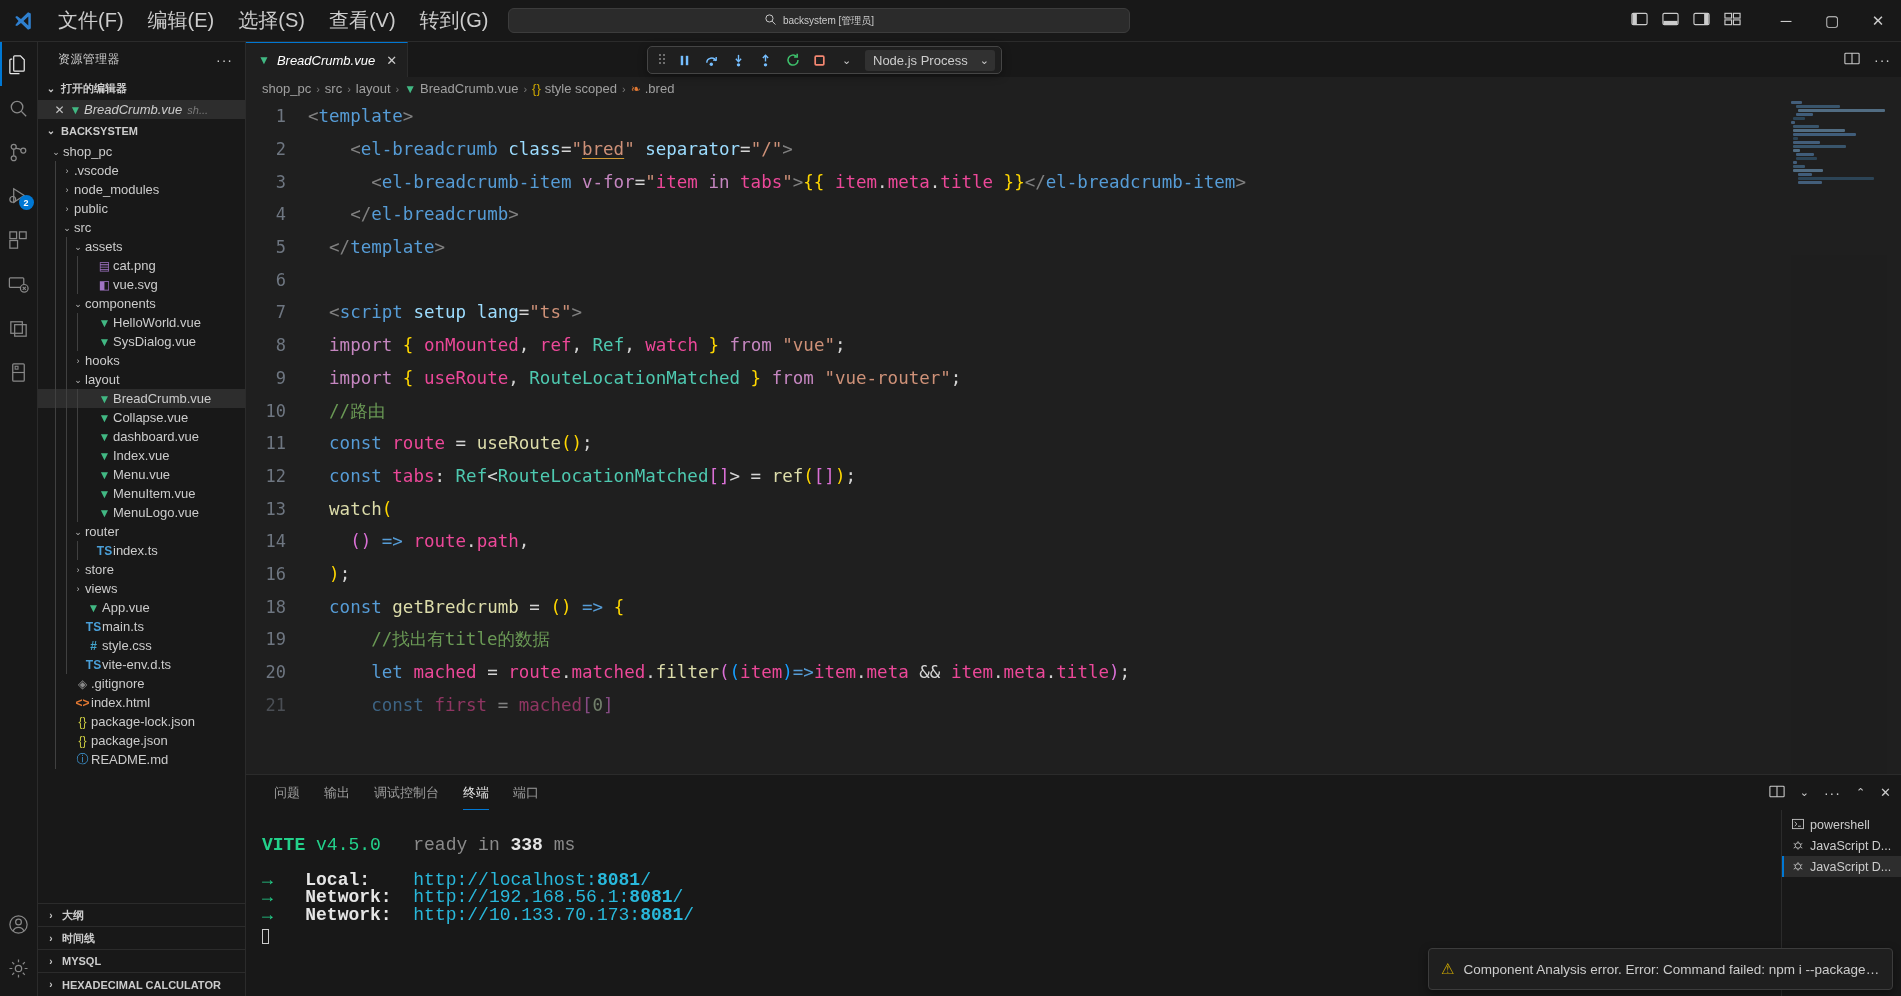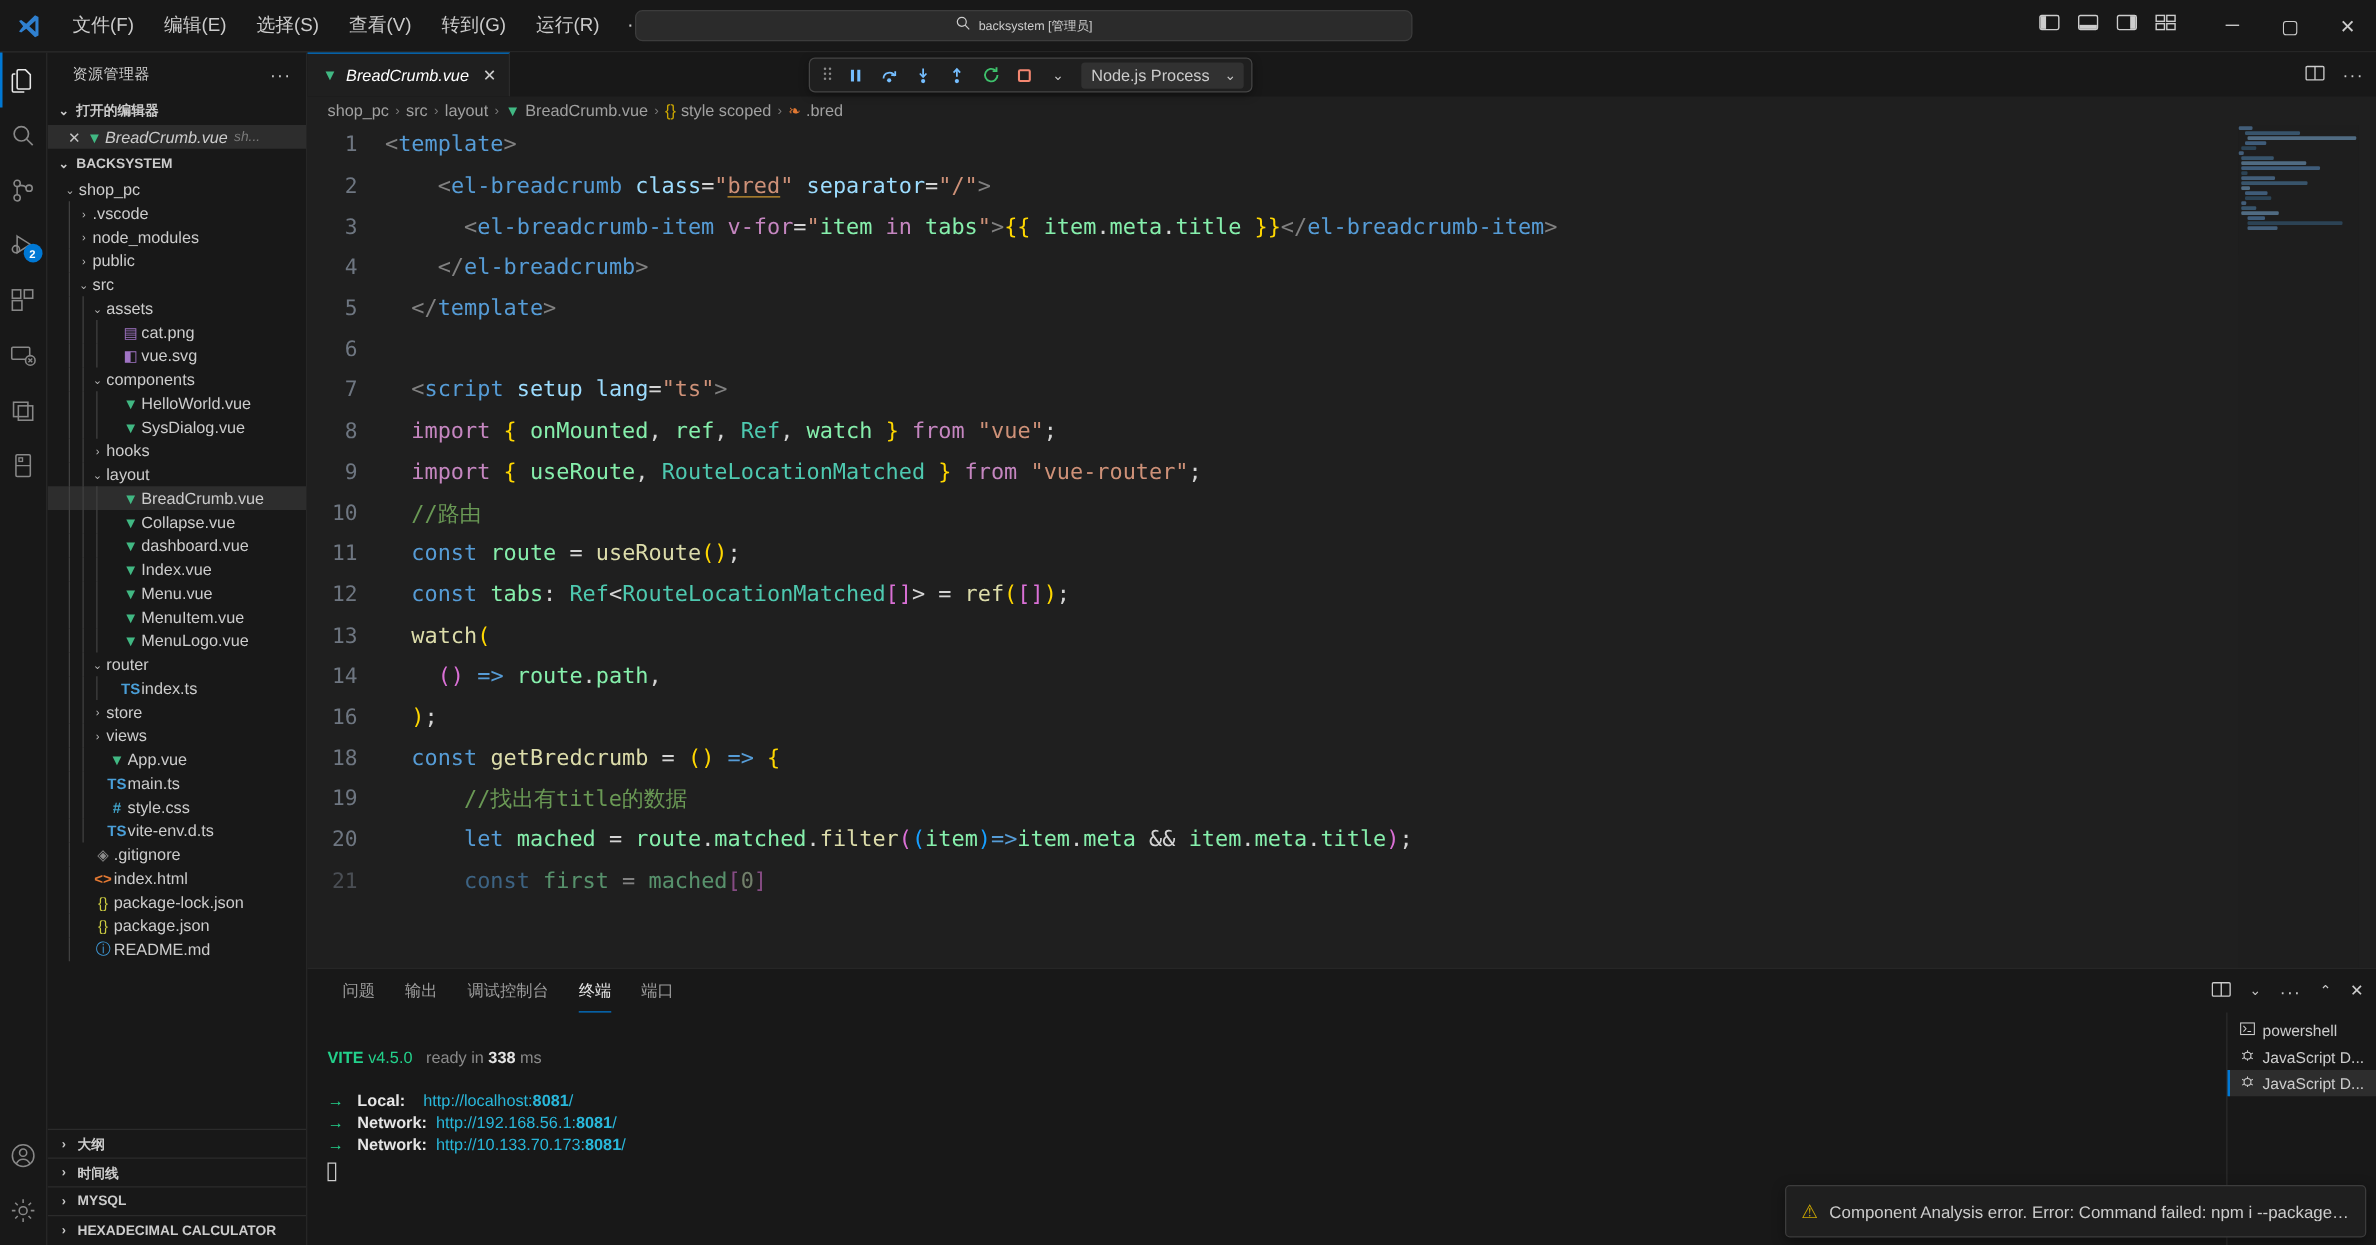--- a/index.html
+++ b/index.html
@@ -13,21 +13,21 @@
   .app { width: 1901px; height: 996px; display: flex; flex-direction: column; background:#1e1e1e; }
 
   
   .titlebar {
     height: 42px; background:#181818; display:flex; align-items:center;
     border-bottom:1px solid #2b2b2b; flex:0 0 42px; position:relative;
   }
   .vscode-logo { width:46px; display:flex; align-items:center; justify-content:center; }
   .menu { display:flex; align-items:center; gap:0px; }
   .menu-item {
-    font-size:15px; color:#cccccc; padding:4px 12px; cursor:default; white-space:nowrap;
+    font-size:20px; color:#cccccc; padding:4px 12px; cursor:default; white-space:nowrap;
   }
   .menu-dots { font-size:16px; color:#cccccc; padding:4px 10px; letter-spacing:1px;}
   .nav-arrows { display:flex; align-items:center; gap:18px; margin-left:22px; }
   .nav-arrow { font-size:19px; color:#cccccc; }
   .nav-arrow.dim { color:#6e6e6e; }
   .qsearch {
     position:absolute; left:508px; width:622px; height:25px;
     background:#2b2b2b; border:1px solid #3c3c3c; border-radius:6px;
     display:flex; align-items:center; justify-content:center; gap:6px;
   }
@@ -153,41 +153,41 @@
   .scroll-dec { position:absolute; right:0; top:0; width:14px; height:100%; background:#1f1f1f;}
 
   
   .t-tag { color:#569cd6; }
   .t-br  { color:#808080; }
   .t-attr{ color:#9cdcfe; }
   .t-attr2{ color:#c586c0; }
   .t-str { color:#ce9178; }
   .t-kw  { color:#c586c0; }
   .t-fn  { color:#dcdcaa; }
-  .t-var { color:#86efac; }
+  .t-var { color:#ec4899; }
   .t-type{ color:#4ec9b0; }
   .t-com { color:#6a9955; }
   .t-num { color:#b5cea8; }
   .t-y1  { color:#ffd700; }
   .t-y2  { color:#da70d6; }
   .t-y3  { color:#179fff; }
   .t-white{ color:#d4d4d4; }
   .squiggle { text-decoration: underline; text-decoration-color:#cd9731; text-decoration-style:solid; text-underline-offset:3px;}
 
   
   .panel { height:222px; flex:0 0 222px; background:#181818; display:flex; flex-direction:column; border-top:1px solid #2b2b2b;}
   .panel-tabs { height:35px; display:flex; align-items:center; padding-left:16px; gap:0; flex:0 0 35px; position:relative;}
   .ptab { font-size:13px; color:#9d9d9d; padding:0 12px; height:35px; display:flex; align-items:center; position:relative;}
   .ptab.active { color:#e7e7e7; }
   .ptab.active::after { content:''; position:absolute; left:12px; right:12px; bottom:0; height:1px; background:#0078d4; }
   .panel-actions { position:absolute; right:10px; display:flex; align-items:center; gap:15px; color:#cccccc; font-size:14px;}
   .terminal-body { flex:1; display:flex; min-height:0; }
   .term-out {
-    flex:1; padding:10px 0 0 16px; font-family:Liberation Sans, sans-serif;
-    font-size:13px; color:#cccccc; line-height:17.5px; overflow:hidden;
+    flex:1; padding:10px 0 0 16px; font-family:Liberation Mono, monospace;
+    font-size:18px; color:#cccccc; line-height:17.5px; overflow:hidden;
   }
   .term-list { width:120px; flex:0 0 120px; border-left:1px solid #2b2b2b; padding-top:4px; }
   .term-item { height:21px; display:flex; align-items:center; gap:6px; font-size:12.5px; color:#cccccc; padding-left:10px; position:relative;}
   .term-item.active { background:#2d2d2d; }
   .term-item.active::before { content:''; position:absolute; left:0; top:0; bottom:0; width:2px; background:#0078d4;}
   .term-ic { font-size:11px; color:#cccccc; }
 
   .c-green { color:#23d18b; }
   .c-green-b { color:#23d18b; font-weight:bold; }
   .c-cyan { color:#29b8db; }

